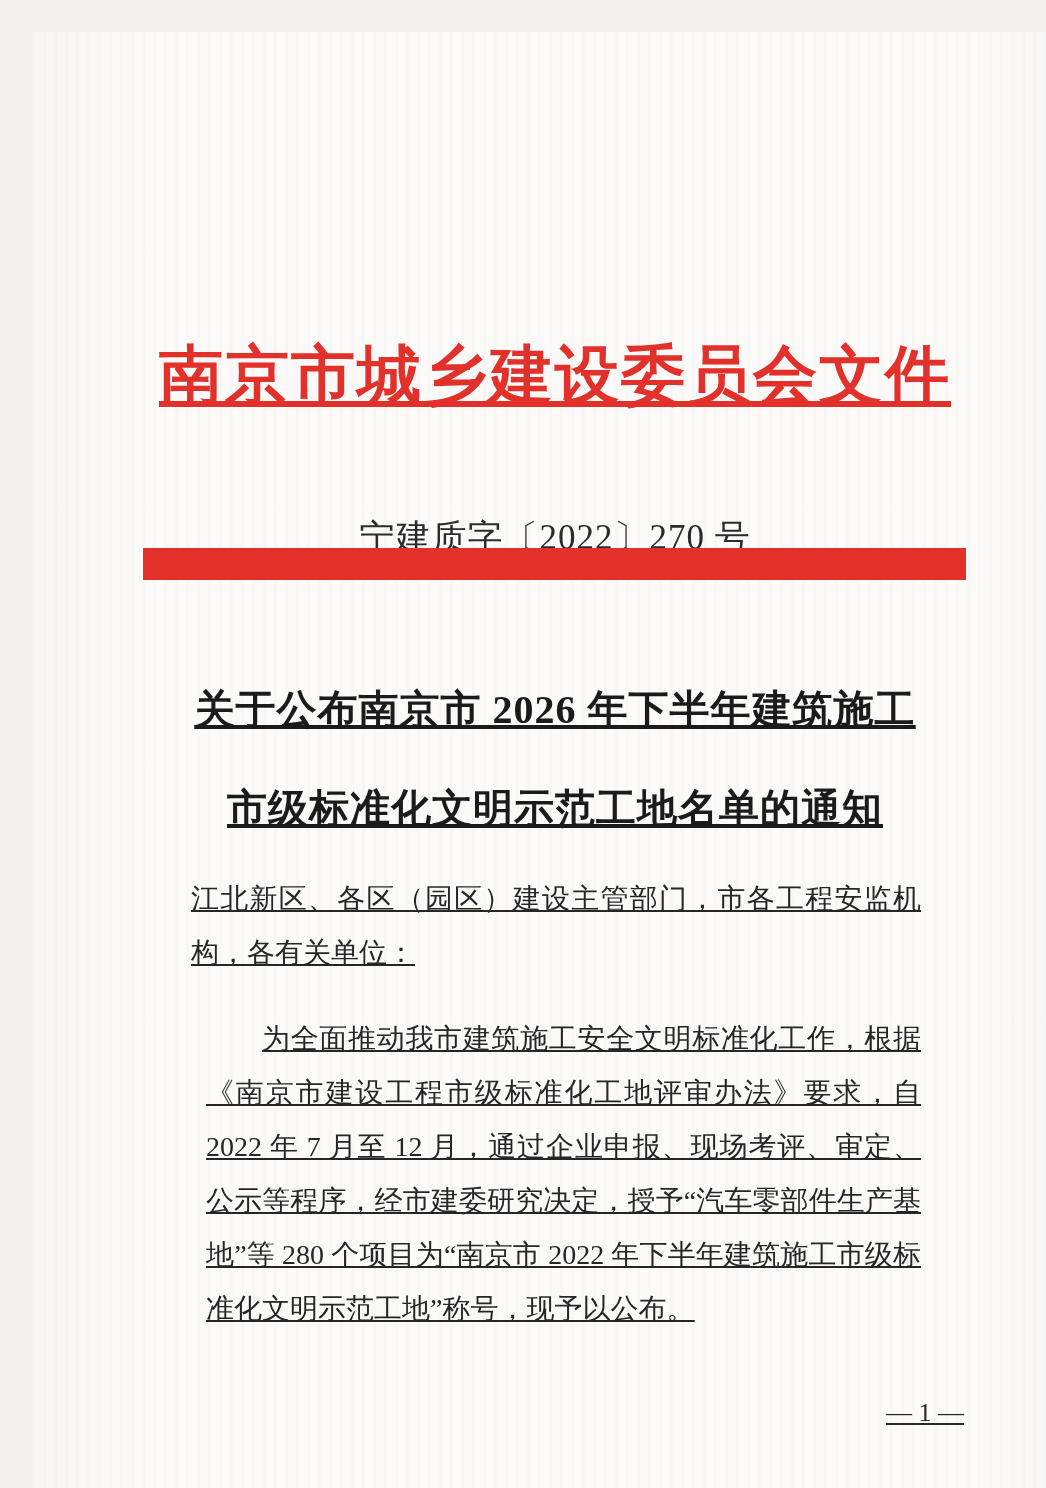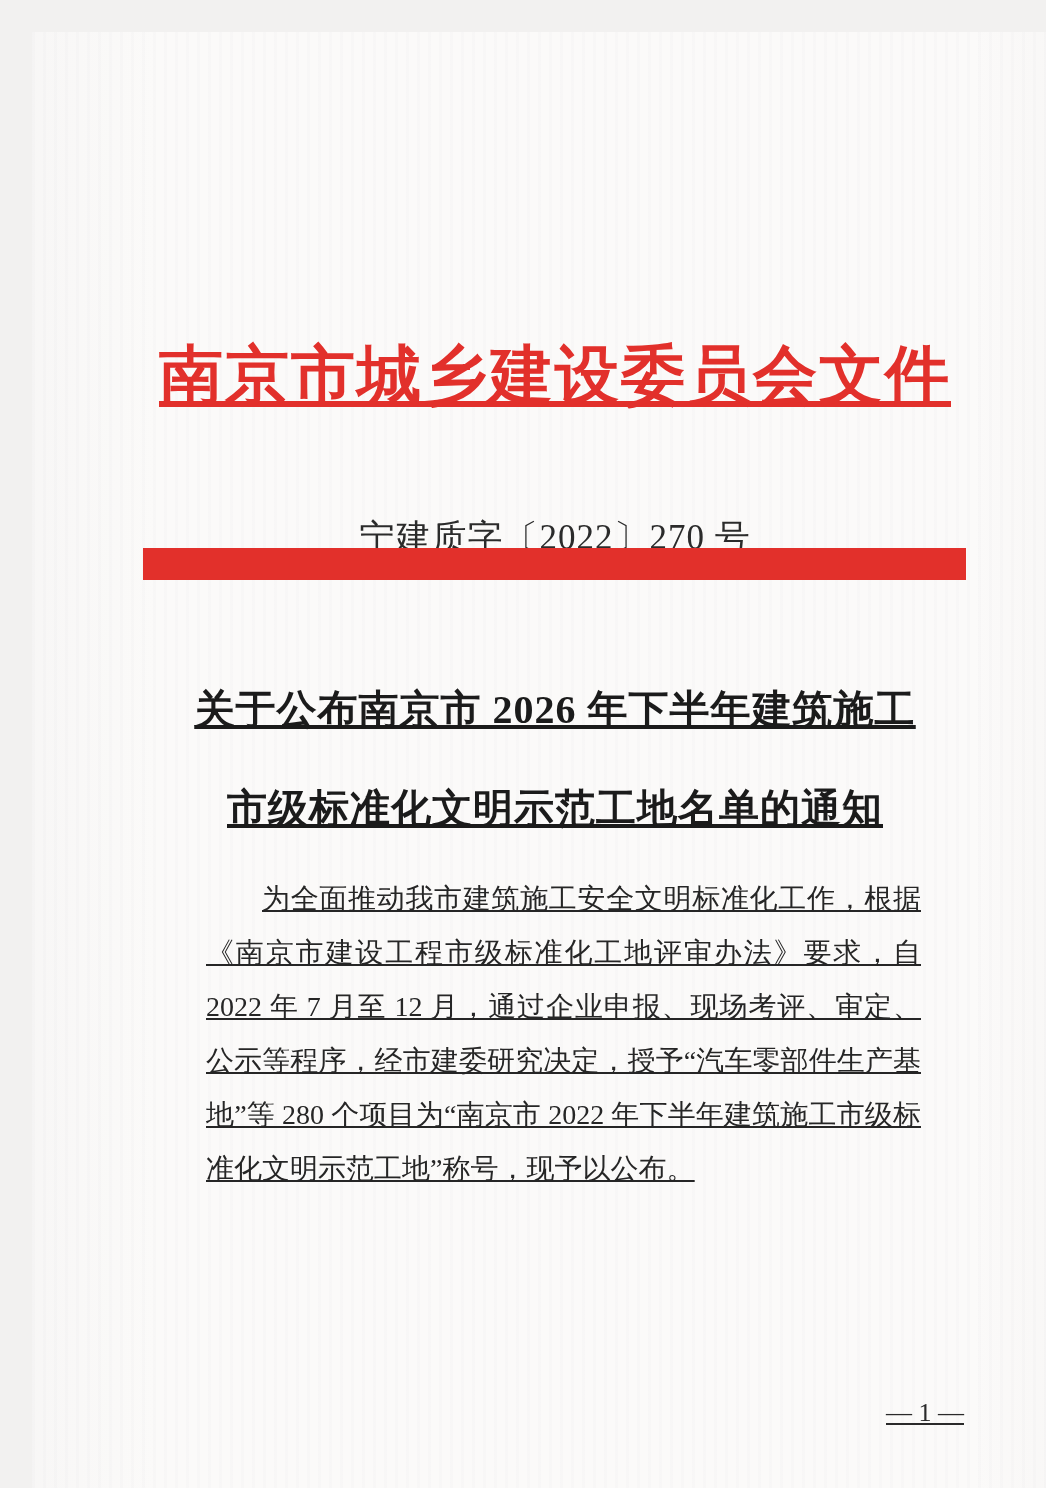--- a/index.html
+++ b/index.html
@@ -102,18 +102,19 @@
   <div class="doc-number">宁建质字〔2022〕270 号</div>
 
   <div class="red-rule"></div>
 
   <div class="doc-title">
     <div>关于公布南京市 2026 年下半年建筑施工</div>
     <div>市级标准化文明示范工地名单的通知</div>
   </div>
 
   <div class="body-text">
+    <p class="salutation">江北新区、各区（园区）建设主管部门，市各工程安监机构，各有关单位：</p>
     <p class="indent">为全面推动我市建筑施工安全文明标准化工作，根据《南京市建设工程市级标准化工地评审办法》要求，自 2022 年 7 月至 12 月，通过企业申报、现场考评、审定、公示等程序，经市建委研究决定，授予“汽车零部件生产基地”等 280 个项目为“南京市 2022 年下半年建筑施工市级标准化文明示范工地”称号，现予以公布。</p>
   </div>
 
   <div class="page-number">— 1 —</div>
 
 </div>
 
 </body></html>

